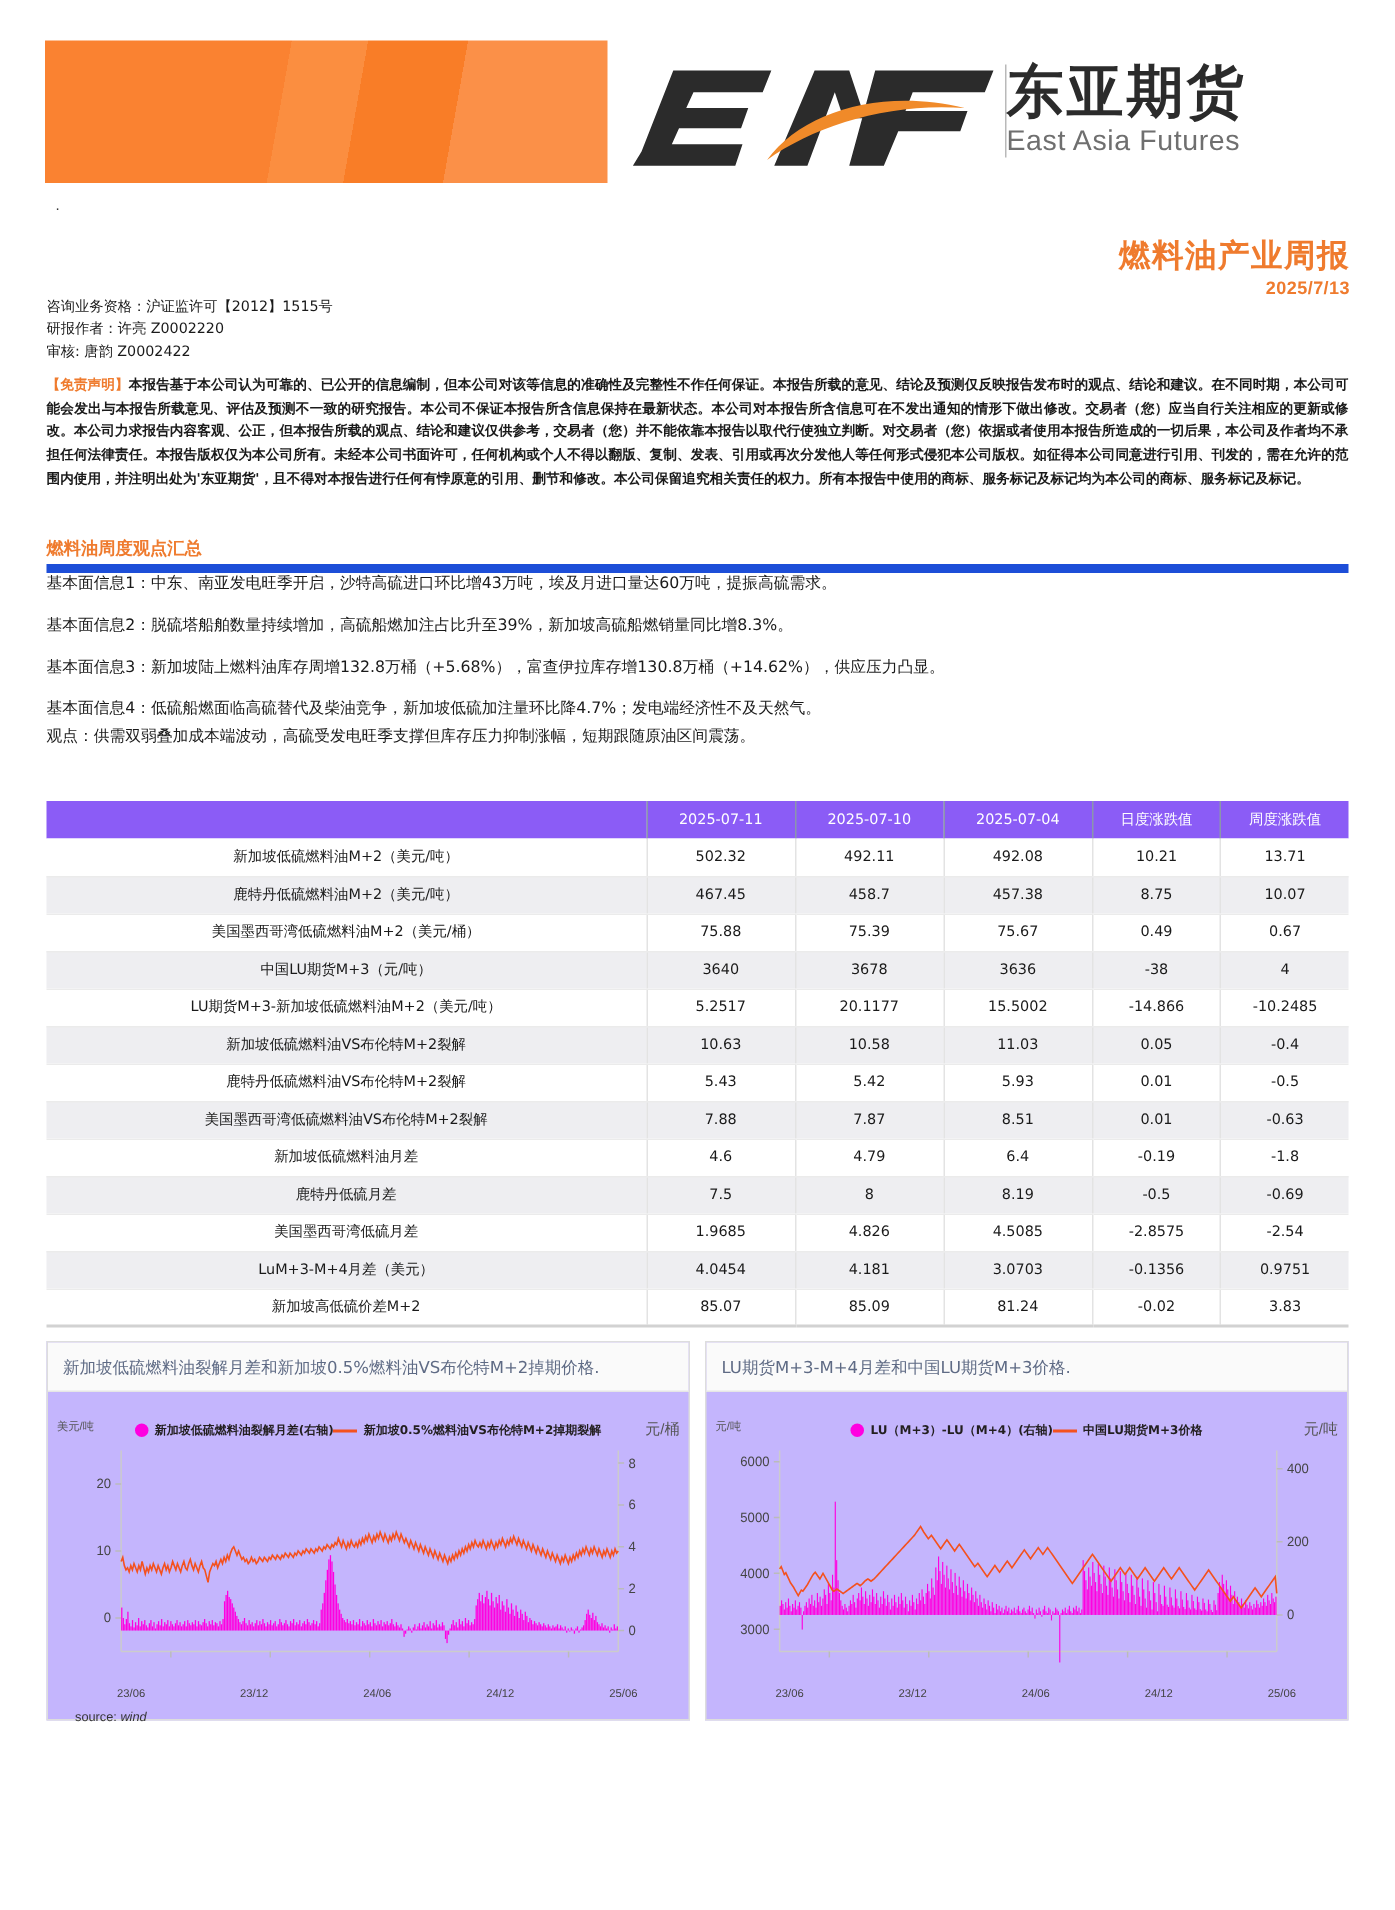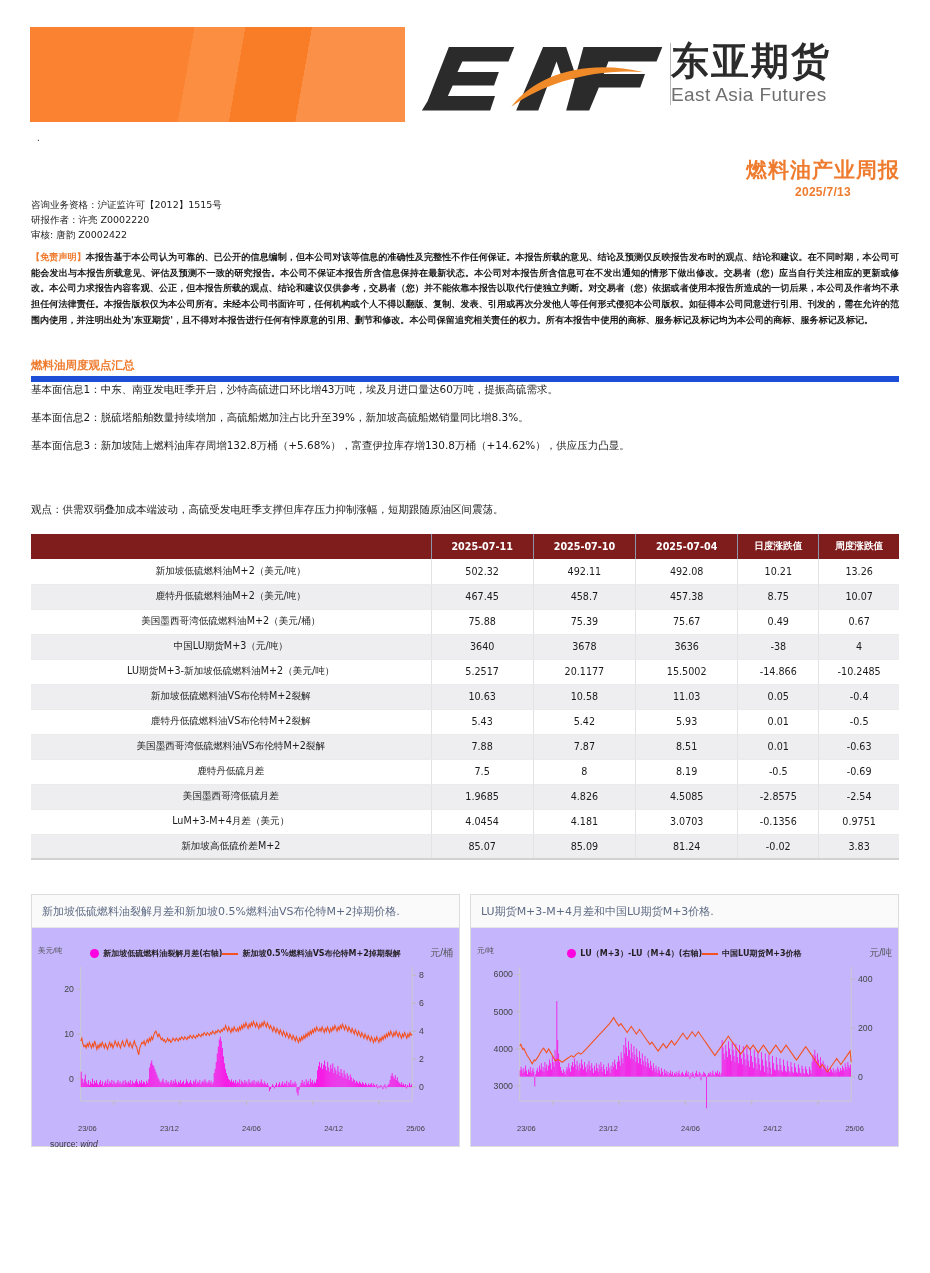--- a/index.html
+++ b/index.html
@@ -52,21 +52,21 @@
   }
   .dot-mark {
     position: absolute; left: 37px; top: 133px;
     font-size: 10px; color: #333; line-height: 1;
   }
 
   
   .title-block {
     position: absolute;
     right: 30px; top: 158px;
-    text-align: center;
+    text-align: right;
   }
   .report-title {
     font-size: 21px; font-weight: bold; color: #ef7b2e;
     letter-spacing: 1px; line-height: 1.15;
     font-family: "DejaVu Sans", "Liberation Sans", sans-serif;
   }
   .report-date {
     font-size: 12px; font-weight: bold; color: #ef7b2e;
     margin-top: 3px; letter-spacing: 0.3px;
   }
@@ -113,40 +113,40 @@
   }
   .point-line {
     font-size: 10.5px;
     line-height: 1.5;
     margin-bottom: 12px;
     color: #1a1a1a;
     font-family: "DejaVu Sans", "Liberation Sans", sans-serif;
   }
   .conclusion {
     position: absolute;
-    left: 31px; top: 503px;
+    left: 31px; top: 484px;
     width: 868px;
     font-size: 10.5px;
     color: #1a1a1a;
     font-family: "DejaVu Sans", "Liberation Sans", sans-serif;
   }
 
   
   .data-table {
     position: absolute;
     left: 31px; top: 534px;
     width: 868px;
     border-collapse: collapse;
     font-family: "DejaVu Sans", "Liberation Sans", sans-serif;
   }
   .data-table th {
-    background: #7f1d1d;
+    background: #8b5cf6;
     color: #ffffff;
     font-size: 9.6px;
-    font-weight: bold;
+    font-weight: normal;
     height: 25px;
     text-align: center;
     border-left: 1px solid #8b95ac;
     vertical-align: middle;
   }
   .data-table th.label-col {
     border-left: none;
     width: 400px;
   }
   .data-table td {
@@ -255,20 +255,21 @@
   <div>审核: 唐韵 Z0002422</div>
 </div>
 
 <div class="disclaimer"><span class="disclaimer-tag">【免责声明】</span><span>本报告基于本公司认为可靠的、已公开的信息编制，但本公司对该等信息的准确性及完整性不作任何保证。本报告所载的意见、结论及预测仅反映报告发布时的观点、结论和建议。在不同时期，本公司可能会发出与本报告所载意见、评估及预测不一致的研究报告。本公司不保证本报告所含信息保持在最新状态。本公司对本报告所含信息可在不发出通知的情形下做出修改。交易者（您）应当自行关注相应的更新或修改。本公司力求报告内容客观、公正，但本报告所载的观点、结论和建议仅供参考，交易者（您）并不能依靠本报告以取代行使独立判断。对交易者（您）依据或者使用本报告所造成的一切后果，本公司及作者均不承担任何法律责任。本报告版权仅为本公司所有。未经本公司书面许可，任何机构或个人不得以翻版、复制、发表、引用或再次分发他人等任何形式侵犯本公司版权。如征得本公司同意进行引用、刊发的，需在允许的范围内使用，并注明出处为'东亚期货'，且不得对本报告进行任何有悖原意的引用、删节和修改。本公司保留追究相关责任的权力。所有本报告中使用的商标、服务标记及标记均为本公司的商标、服务标记及标记。</span></div>
 
 <div class="section-heading">燃料油周度观点汇总</div>
 <div class="points">
   <div class="point-line">基本面信息1：中东、南亚发电旺季开启，沙特高硫进口环比增43万吨，埃及月进口量达60万吨，提振高硫需求。</div>
   <div class="point-line">基本面信息2：脱硫塔船舶数量持续增加，高硫船燃加注占比升至39%，新加坡高硫船燃销量同比增8.3%。</div>
   <div class="point-line">基本面信息3：新加坡陆上燃料油库存周增132.8万桶（+5.68%），富查伊拉库存增130.8万桶（+14.62%），供应压力凸显。</div>
+  <div class="point-line">基本面信息4：低硫船燃面临高硫替代及柴油竞争，新加坡低硫加注量环比降4.7%；发电端经济性不及天然气。</div>
 </div>
 <div class="conclusion">观点：供需双弱叠加成本端波动，高硫受发电旺季支撑但库存压力抑制涨幅，短期跟随原油区间震荡。</div>
 
 <table class="data-table">
   <thead>
     <tr>
       <th class="label-col"></th>
       <th>2025-07-11</th>
       <th>2025-07-10</th>
       <th>2025-07-04</th>
@@ -276,21 +277,21 @@
       <th>周度涨跌值</th>
     </tr>
   </thead>
   <tbody>
       <tr>
         <td class="label-cell">新加坡低硫燃料油M+2（美元/吨）</td>
         <td>502.32</td>
         <td>492.11</td>
         <td>492.08</td>
         <td>10.21</td>
-        <td>13.26</td>
+        <td>13.71</td>
       </tr>
       <tr>
         <td class="label-cell">鹿特丹低硫燃料油M+2（美元/吨）</td>
         <td>467.45</td>
         <td>458.7</td>
         <td>457.38</td>
         <td>8.75</td>
         <td>10.07</td>
       </tr>
       <tr>
@@ -333,20 +334,28 @@
         <td>0.01</td>
         <td>-0.5</td>
       </tr>
       <tr>
         <td class="label-cell">美国墨西哥湾低硫燃料油VS布伦特M+2裂解</td>
         <td>7.88</td>
         <td>7.87</td>
         <td>8.51</td>
         <td>0.01</td>
         <td>-0.63</td>
+      </tr>
+      <tr>
+        <td class="label-cell">新加坡低硫燃料油月差</td>
+        <td>4.6</td>
+        <td>4.79</td>
+        <td>6.4</td>
+        <td>-0.19</td>
+        <td>-1.8</td>
       </tr>
       <tr>
         <td class="label-cell">鹿特丹低硫月差</td>
         <td>7.5</td>
         <td>8</td>
         <td>8.19</td>
         <td>-0.5</td>
         <td>-0.69</td>
       </tr>
       <tr>

